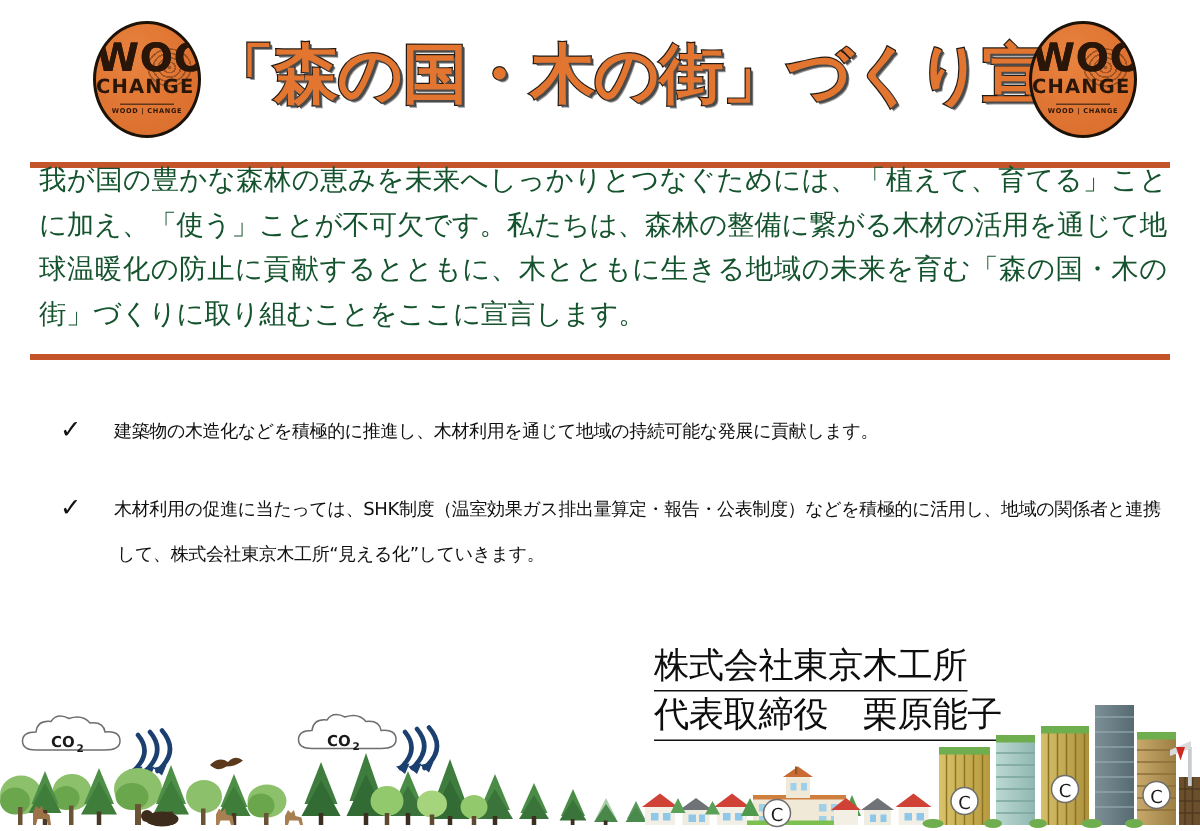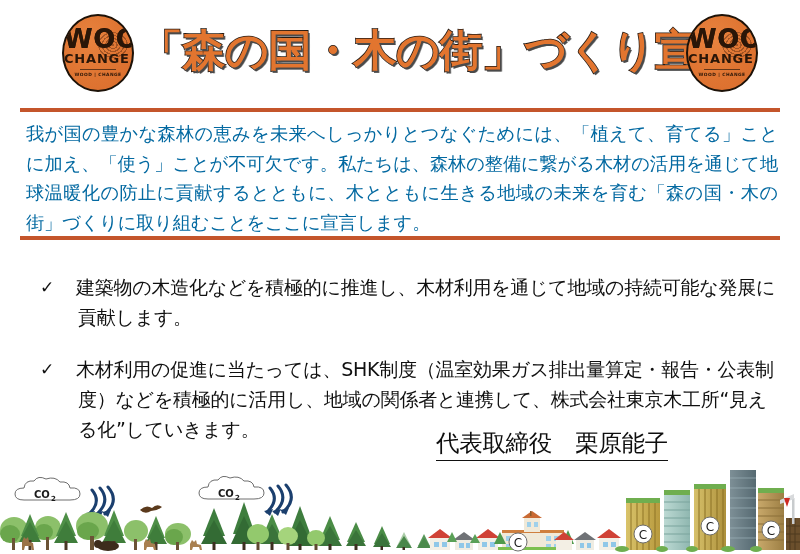--- a/index.html
+++ b/index.html
@@ -133,26 +133,26 @@
     height: 4px;
     background: #c4552b;
   }
   .rule.top    { top: 108px; }
   .rule.bottom { top: 236px; }
 
   
   .intro {
     position: absolute;
     left: 26px;
-    top: 119px;
+    top: 106px;
     width: 752px;
     font-family: "DejaVu Sans", "Liberation Sans", sans-serif;
     font-size: 18.3px;
     line-height: 29.5px;
-    color: #0369a1;
+    color: #14532d;
     letter-spacing: -0.2px;
     text-align: justify;
     text-justify: inter-character;
   }
 
   
   .bullets {
     position: absolute;
     left: 36px;
     top: 272px;
@@ -170,21 +170,21 @@
     font-size: 17px;
     line-height: 30px;
     color: #111111;
     text-align: left;
     padding-left: 4px;
     box-sizing: border-box;
   }
   .bullet-text {
     flex: 1 1 auto;
     font-family: "DejaVu Sans", "Liberation Sans", sans-serif;
-    font-size: 19px;
+    font-size: 12px;
     line-height: 30px;
     color: #101010;
     letter-spacing: -0.25px;
     text-indent: -2px;
   }
 
   
   .signature {
     position: absolute;
     right: 132px;
@@ -256,20 +256,21 @@
   </div>
 
   <div class="bullet-row">
     <div class="bullet-mark">✓</div>
     <div class="bullet-text">木材利用の促進に当たっては、SHK制度（温室効果ガス排出量算定・報告・公表制度）などを積極的に活用し、地域の関係者と連携して、株式会社東京木工所“見える化”していきます。</div>
   </div>
 
 </div>
 
 <div class="signature">
+  <div><span class="sig-line">株式会社東京木工所</span></div>
   <div><span class="sig-line">代表取締役　栗原能子</span></div>
 </div>
 
 <div class="scene">
 <svg width="800" height="86" viewBox="0 0 800 86" xmlns="http://www.w3.org/2000/svg">
   <defs>
     <linearGradient id="twr1" x1="0" y1="0" x2="1" y2="0">
       <stop offset="0" stop-color="#d9c36a"></stop>
           <stop offset="1" stop-color="#b89a3e"></stop>
     </linearGradient>

